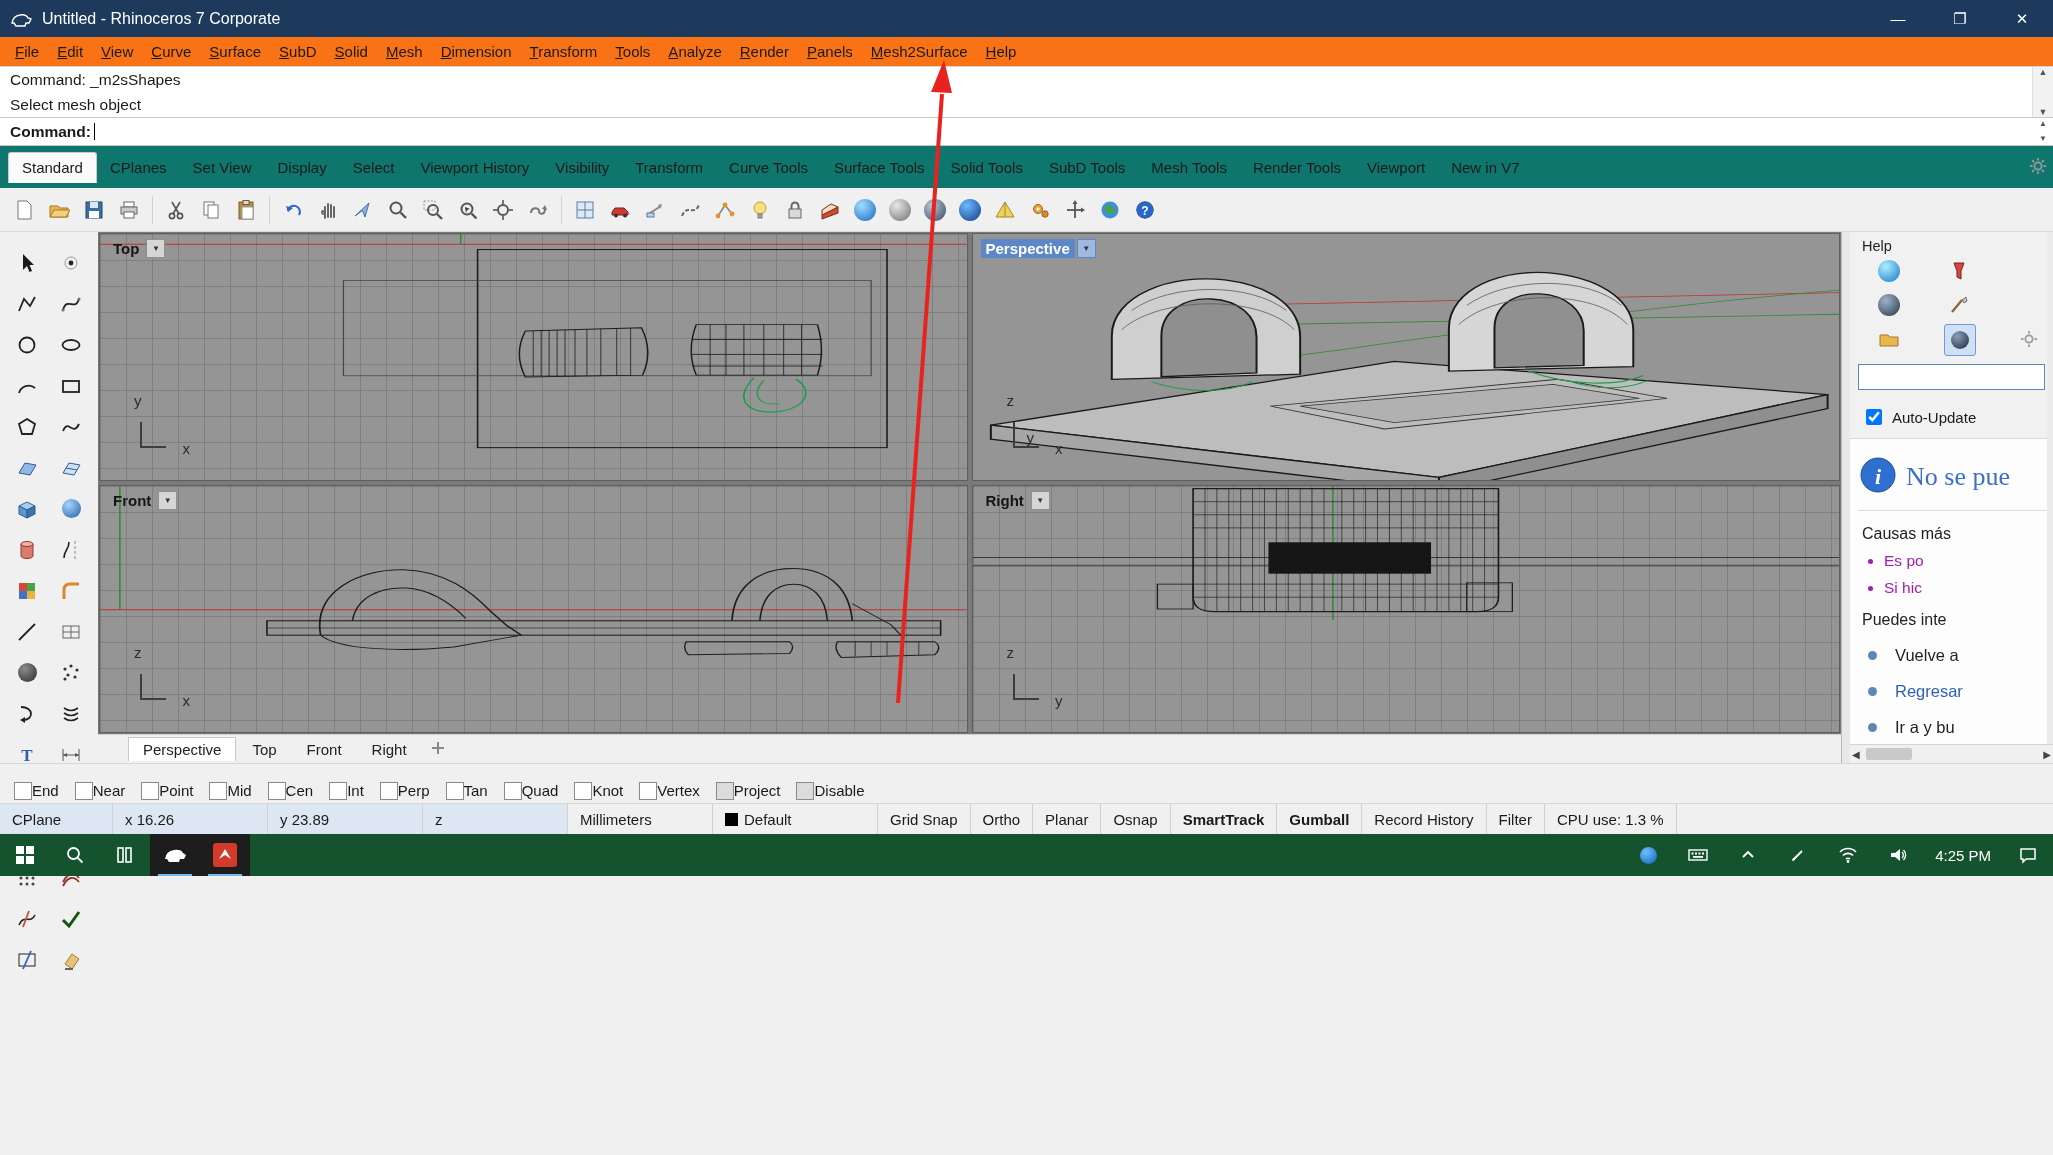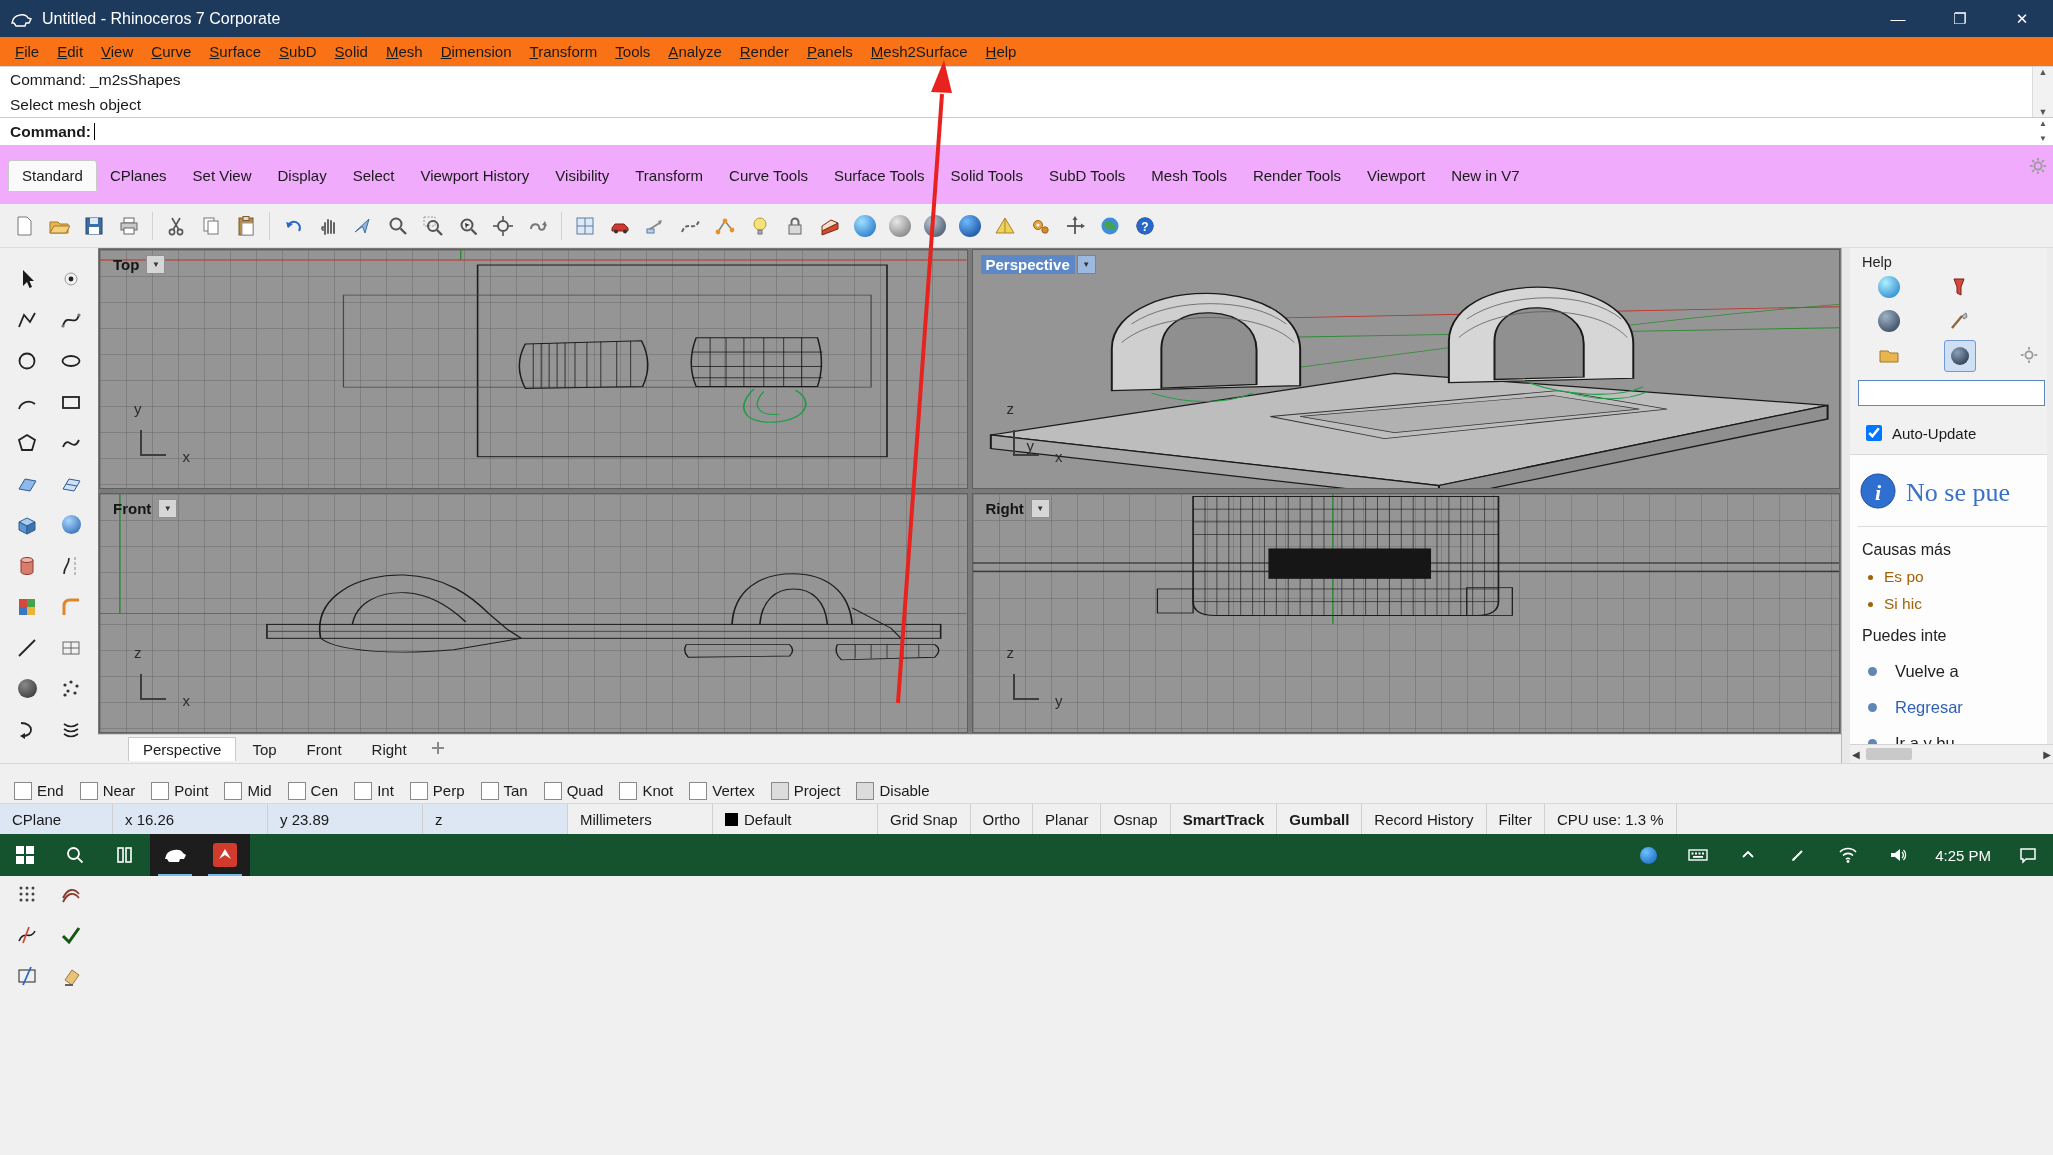--- a/index.html
+++ b/index.html
@@ -25,21 +25,21 @@
   .vsb{position:absolute;right:0;top:0;width:20px;height:50px;background:#f2f2f2;border-left:1px solid #ddd;
        display:flex;flex-direction:column;justify-content:space-between;align-items:center;color:#555;font-size:9px;}
   .cmdline{height:27px;flex:0 0 27px;background:#fff;border-top:1px solid #c9c9c9;border-bottom:1px solid #c9c9c9;
        display:flex;align-items:center;padding-left:10px;position:relative;}
   .cmdline .prompt{font-weight:bold;font-size:15.5px;}
   .caret{display:inline-block;width:1.5px;height:17px;background:#000;margin-left:3px;}
   .spin{position:absolute;right:2px;top:1px;width:16px;height:24px;display:flex;flex-direction:column;
        justify-content:space-between;align-items:center;color:#555;font-size:8px;}
 
   
-  .tabbar{height:42px;flex:0 0 42px;display:flex;align-items:center;padding:8px 8px;position:relative;background:#f0abfc;}
+  .tabbar{height:42px;flex:0 0 42px;display:flex;align-items:center;padding:0 8px;position:relative;background:#0f766e;}
   .ttab{padding:6px 13px;cursor:default;white-space:nowrap;}
   .ttab.active{background:#fafafa;border:1px solid #c9c9c9;border-bottom-color:#fafafa;border-radius:3px 3px 0 0;}
   .tab-gear{position:absolute;right:6px;top:11px;}
 
   
   .icontb{height:43px;flex:0 0 43px;display:flex;align-items:center;padding-left:8px;gap:3px;background:#f0f0f0;border-bottom:1px solid #dcdcdc;}
   .tbico{width:32px;height:32px;display:flex;align-items:center;justify-content:center;border-radius:3px;}
   .sep-v{width:1px;height:28px;background:#d2d2d2;margin:0 4px;}
   .ball{width:22px;height:22px;border-radius:50%;display:inline-block;}
 
@@ -81,34 +81,34 @@
   .hp-icons{display:grid;grid-template-columns:70px 70px 40px;padding-left:24px;row-gap:4px;}
   .hpico{width:30px;height:30px;display:flex;align-items:center;justify-content:center;border-radius:3px;}
   .hpico.sel{background:#cfe0f5;border:1px solid #6f9bd2;}
   .hp-search{margin:8px 8px 6px 8px;height:24px;border:1px solid #5b87c0;background:#fff;font-size:14px;padding:0 5px;}
   .hp-check{display:flex;align-items:center;gap:7px;padding:10px 0 10px 12px;font-size:15px;}
   .hp-body{background:#fdfdfd;border-top:1px solid #d9d9d9;flex:1;padding:10px 0 0 8px;overflow:hidden;white-space:nowrap;}
   .hp-head{display:flex;align-items:center;gap:10px;margin:8px 0 14px 2px;}
   .hp-headtxt{font-size:26px;color:#3b70c9;font-family:"Liberation Serif",serif;}
   .hp-div{height:1px;background:#dcdcdc;margin:10px 0;}
   .hp-para{font-size:16px;color:#222;margin:14px 0 8px 4px;}
-  .hp-ul{margin:0;padding-left:26px;font-size:15.5px;color:#a16207;}
+  .hp-ul{margin:0;padding-left:26px;font-size:15.5px;color:#a21caf;}
   .hp-ul li{margin:9px 0;}
   .hp-ul2{list-style:none;margin:0;padding-left:10px;font-size:16.5px;}
   .hp-ul2 li{margin:17px 0;display:flex;align-items:center;gap:18px;color:#222;}
   .dotb{width:9px;height:9px;border-radius:50%;background:#5e87b8;flex:0 0 9px;}
   .linkc{color:#2f5fb8;}
   .hp-hsb{position:absolute;bottom:0;left:0;right:0;height:18px;background:#f0f0f0;border-top:1px solid #d4d4d4;
       display:flex;align-items:center;justify-content:space-between;padding:0 2px;color:#444;font-size:10px;}
   .hsb-thumb{height:12px;width:46px;background:#c9c9c9;border-radius:2px;margin-right:auto;margin-left:6px;}
   .hp-vsb{position:absolute;top:0;right:0;bottom:18px;width:6px;background:#ececec;}
 
   
   .osnap{height:39px;flex:0 0 39px;display:flex;align-items:center;gap:16px;padding-left:14px;background:#f0f0f0;border-top:1px solid #d7d7d7;}
-  .osn{display:flex;align-items:center;gap:5px;margin-top:14px;}
+  .osn{display:flex;align-items:center;margin-top:14px;}
   .cbx{width:16px;height:16px;border:1px solid #8a8a8a;background:#fff;display:inline-block;}
   .cbx.gray{background:#dcdcdc;}
 
   
   .statusbar{height:30px;flex:0 0 30px;display:flex;align-items:stretch;background:#f0f0f0;border-top:1px solid #d7d7d7;font-size:15px;}
   .stc{display:flex;align-items:center;padding:0 12px;border-right:1px solid #d0d0d0;white-space:nowrap;}
   .stc.blue{background:#dde7f3;}
   .stc.bold{font-weight:bold;}
   .swatch{width:13px;height:13px;background:#000;margin-right:6px;display:inline-block;}
   .stc.grow{flex:1;border-right:none;}

